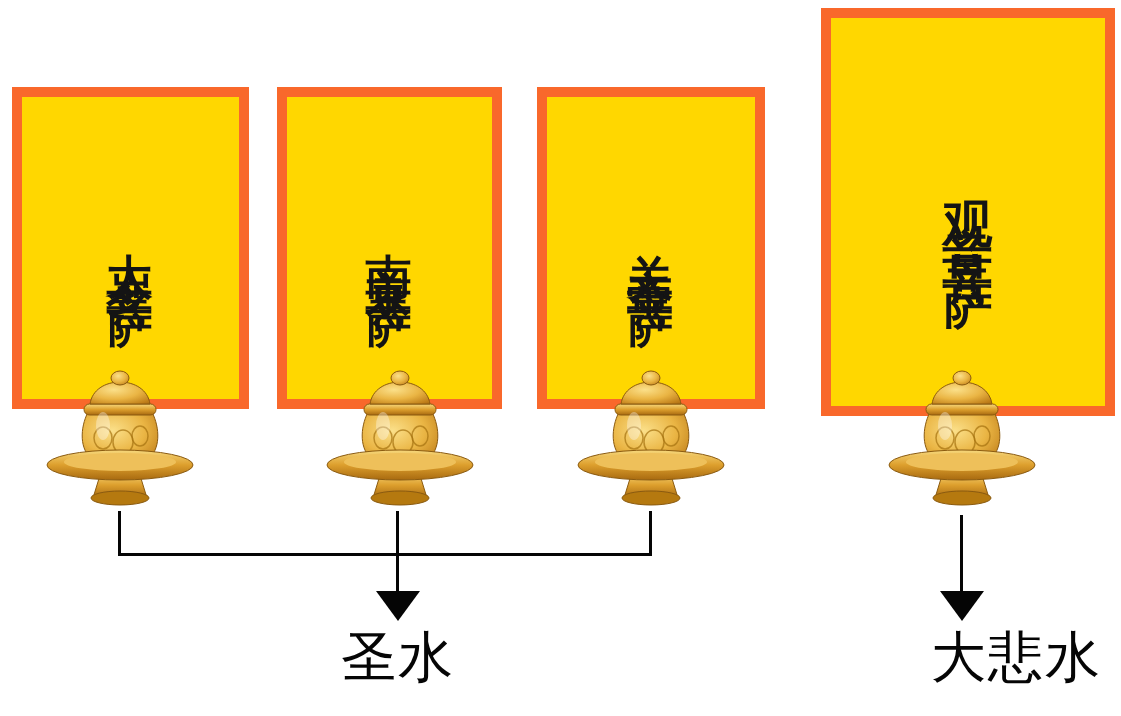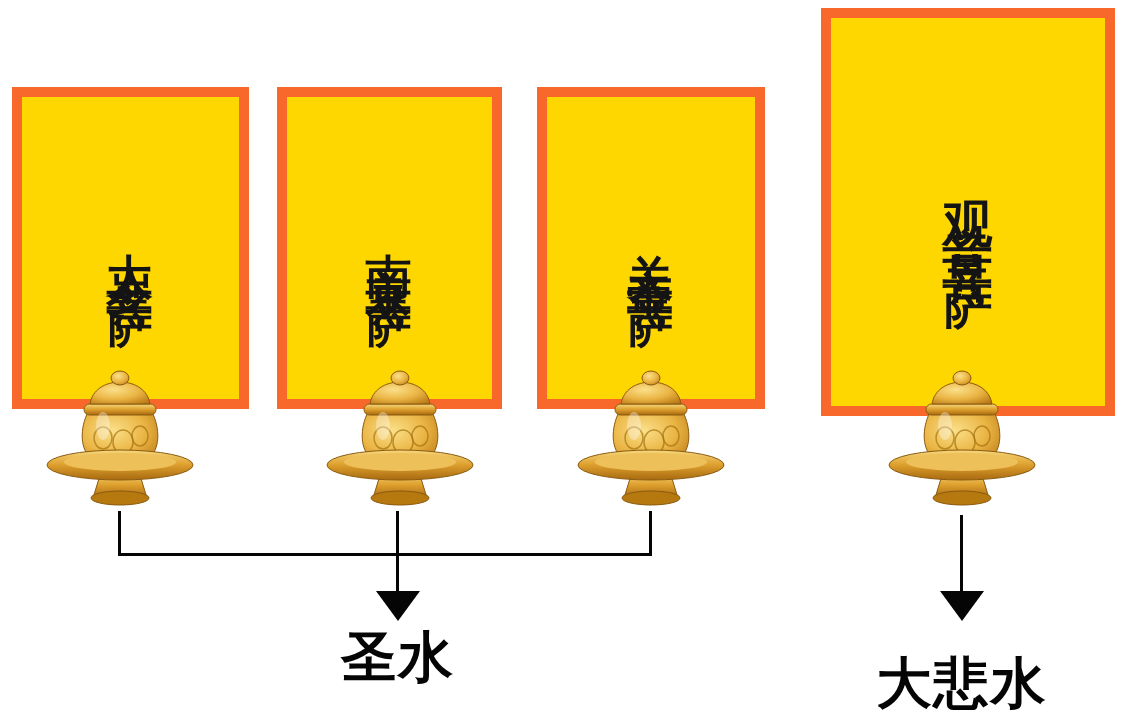--- a/index.html
+++ b/index.html
@@ -51,30 +51,30 @@
     position:absolute;width:0;height:0;
     border-left:22px solid transparent;
     border-right:22px solid transparent;
     border-top:30px solid #050505;
   }
   #head-center{left:376px;top:591px;}
   #head-right{left:940px;top:591px;}
 
   .water-label{
     position:absolute;
-    font-weight:700;
+    font-weight:400;
     font-size:55px;
     color:#050505;
     text-align:center;
     letter-spacing:2px;
     line-height:1;
     user-select:none;
   }
   #water-center{left:298px;top:630px;width:200px;}
-  #water-right{left:822px;top:656px;width:280px;}
+  #water-right{left:822px;top:630px;width:280px;text-align:right;}
 </style>
 </head>
 <body>
 
 <svg width="0" height="0" style="position:absolute" aria-hidden="true">
   <defs>
     <radialGradient id="gBody" cx="0.4" cy="0.35" r="0.95">
       <stop offset="0" stop-color="#fbe08a"></stop>
       <stop offset="0.45" stop-color="#eab544"></stop>
       <stop offset="0.8" stop-color="#c07f1a"></stop>

